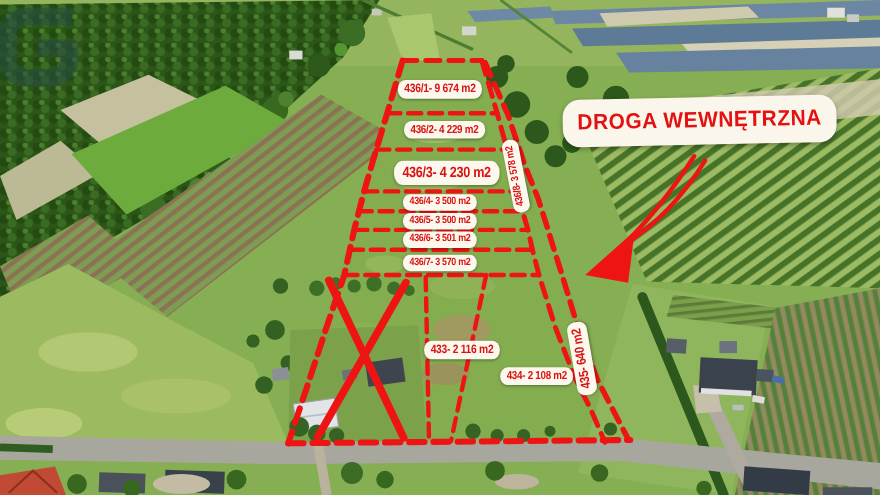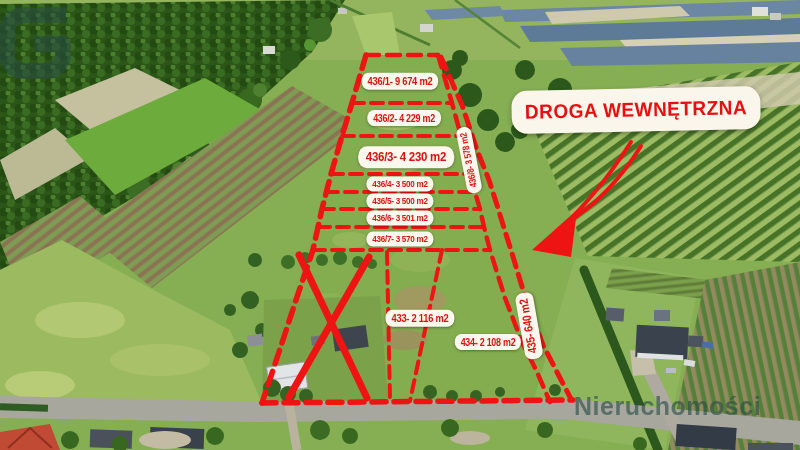--- a/index.html
+++ b/index.html
@@ -262,15 +262,14 @@
 <div class="plabel l8">436/8- 3 578 m2</div>
 <div class="plabel l9">433- 2 116 m2</div>
 <div class="plabel l10">434-  2 108  m2</div>
 <div class="plabel l11">435- 640 m2</div>
 
 <div class="droga">DROGA WEWNĘTRZNA</div>
 
 <svg class="wm-g" width="80" height="90" viewBox="0 0 80 90">
   <path d="M66,15 L26,15 Q7,15 7,34 L7,52 Q7,71 26,71 L44,71 Q63,71 63,52 L63,44 L34,44" fill="none" stroke="rgba(38,76,70,0.55)" stroke-width="16" stroke-linejoin="round" stroke-linecap="butt"></path>
 </svg>
-<div class="wm wm-l2">Nieruchomości</div>
 
 </div>
 
 </body></html>

